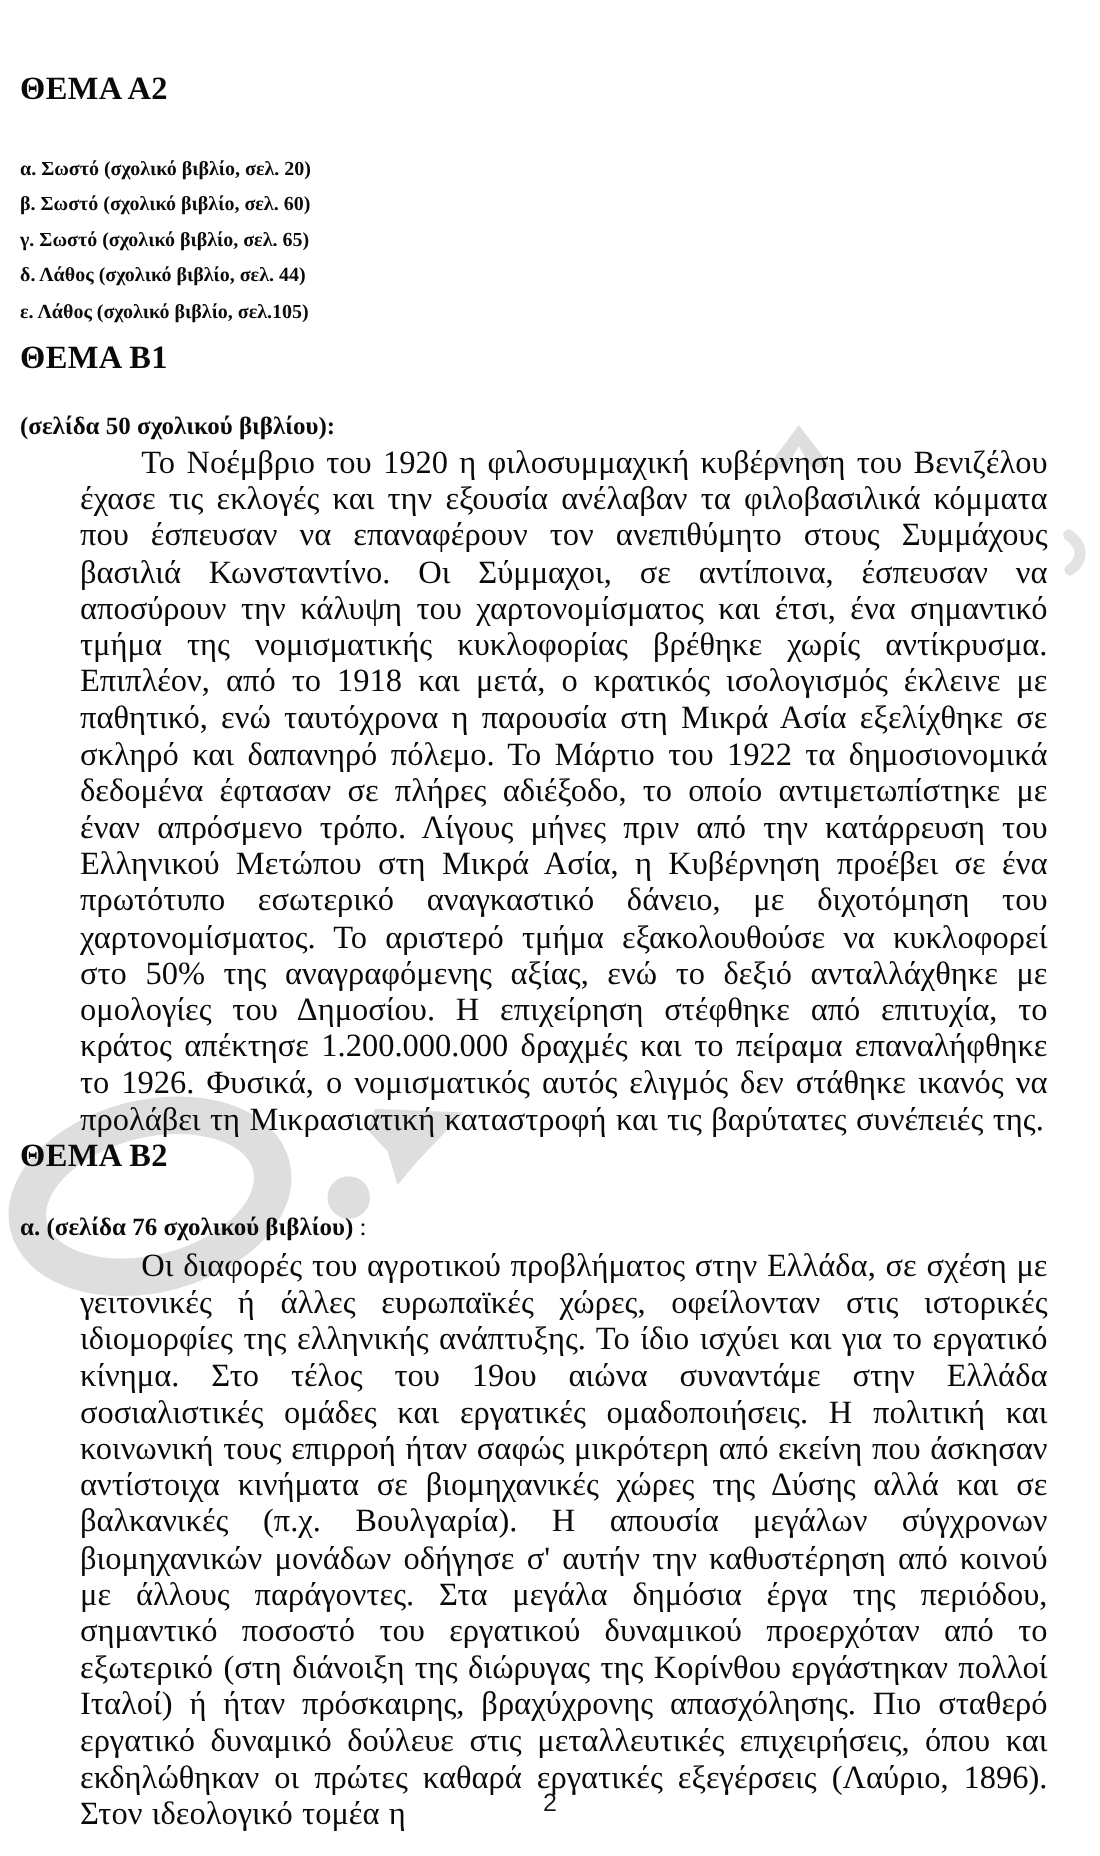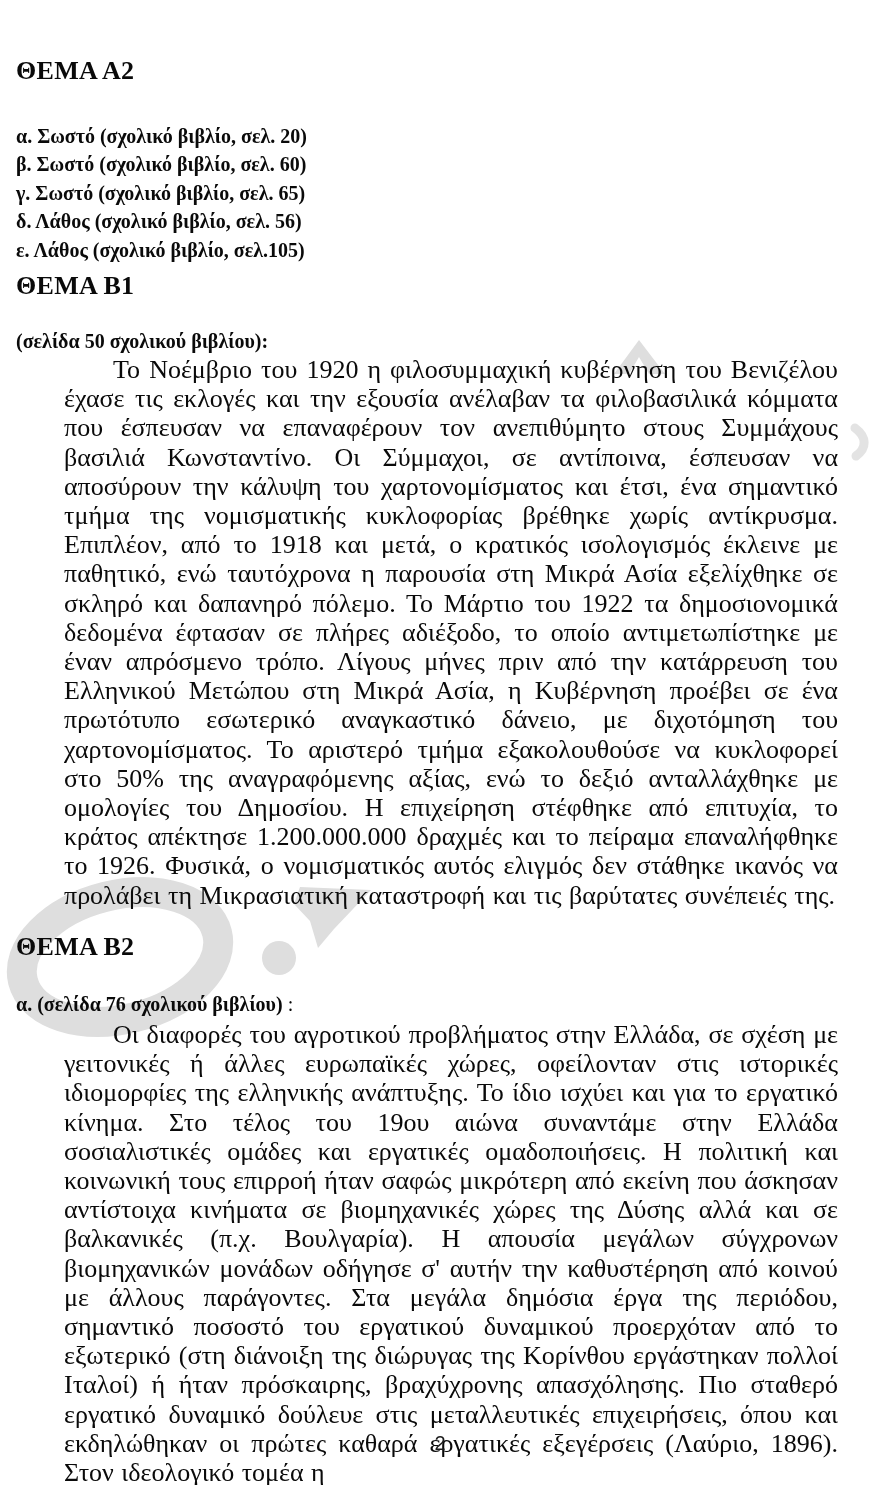--- a/index.html
+++ b/index.html
@@ -17,35 +17,35 @@
   }
   .content {
     position: absolute; left: 16px; top: 56px; width: 822px; z-index: 1;
   }
   .theme-heading {
     font-weight: bold; font-size: 26px; line-height: 30px;
     letter-spacing: 0.3px;
   }
   .answers { margin-top: 36px; }
   .answer-line {
-    font-weight: bold; font-size: 20px; line-height: 28.4px;
+    font-weight: bold; font-size: 16px; line-height: 28.4px;
   }
   .h-b1 { margin-top: 7px; }
   .source-line {
     margin-top: 26px; font-size: 20px; font-weight: bold; line-height: 28px;
   }
   .source-suffix { font-weight: normal; }
   .body-para {
     margin-top: 0px;
     font-size: 26px; line-height: 29.2px;
     text-align: justify; text-indent: 49px;
     word-spacing: 1px;
     margin-left: 48px;
   }
-  .h-b2 { margin-top: 22px; }
+  .h-b2 { }
   .src-b2 { margin-top: 28px; }
   .para-2 { margin-top: 2px; }
   .page-number {
     position: absolute; left: 0; top: 1432px; width: 880px;
     text-align: center; z-index: 1;
     font-family: "Liberation Sans", "DejaVu Sans", sans-serif;
     font-size: 20px; color: #1a1a1a;
   }
 </style>
 </head>
@@ -67,21 +67,21 @@
 </svg>
 
 <div class="content">
 
   <div class="theme-heading">ΘΕΜΑ Α2</div>
 
   <div class="answers">
     <div class="answer-line">α. Σωστό (σχολικό βιβλίο, σελ. 20)</div>
     <div class="answer-line">β. Σωστό (σχολικό βιβλίο, σελ. 60)</div>
     <div class="answer-line">γ. Σωστό (σχολικό βιβλίο, σελ. 65)</div>
-    <div class="answer-line">δ. Λάθος (σχολικό βιβλίο, σελ. 56)</div>
+    <div class="answer-line">δ. Λάθος (σχολικό βιβλίο, σελ. 44)</div>
     <div class="answer-line">ε. Λάθος (σχολικό βιβλίο, σελ.105)</div>
   </div>
 
   <div class="theme-heading h-b1">ΘΕΜΑ Β1</div>
 
   <div class="source-line">(σελίδα 50 σχολικού βιβλίου):</div>
 
   <div class="body-para">Το Νοέμβριο του 1920 η φιλοσυμμαχική κυβέρνηση του Βενιζέλου έχασε τις εκλογές και την εξουσία ανέλαβαν τα φιλοβασιλικά κόμματα που έσπευσαν να επαναφέρουν τον ανεπιθύμητο στους Συμμάχους βασιλιά Κωνσταντίνο. Οι Σύμμαχοι, σε αντίποινα, έσπευσαν να αποσύρουν την κάλυψη του χαρτονομίσματος και έτσι, ένα σημαντικό τμήμα της νομισματικής κυκλοφορίας βρέθηκε χωρίς αντίκρυσμα. Επιπλέον, από το 1918 και μετά, ο κρατικός ισολογισμός έκλεινε με παθητικό, ενώ ταυτόχρονα η παρουσία στη Μικρά Ασία εξελίχθηκε σε σκληρό και δαπανηρό πόλεμο. Το Μάρτιο του 1922 τα δημοσιονομικά δεδομένα έφτασαν σε πλήρες αδιέξοδο, το οποίο αντιμετωπίστηκε με έναν απρόσμενο τρόπο. Λίγους μήνες πριν από την κατάρρευση του Ελληνικού Μετώπου στη Μικρά Ασία, η Κυβέρνηση προέβει σε ένα πρωτότυπο εσωτερικό αναγκαστικό δάνειο, με διχοτόμηση του χαρτονομίσματος. Το αριστερό τμήμα εξακολουθούσε να κυκλοφορεί στο 50% της αναγραφόμενης αξίας, ενώ το δεξιό ανταλλάχθηκε με ομολογίες του Δημοσίου. Η επιχείρηση στέφθηκε από επιτυχία, το κράτος απέκτησε 1.200.000.000 δραχμές και το πείραμα επαναλήφθηκε το 1926. Φυσικά, ο νομισματικός αυτός ελιγμός δεν στάθηκε ικανός να προλάβει τη Μικρασιατική καταστροφή και τις βαρύτατες συνέπειές της.</div>
 
   <div class="theme-heading h-b2">ΘΕΜΑ Β2</div>

